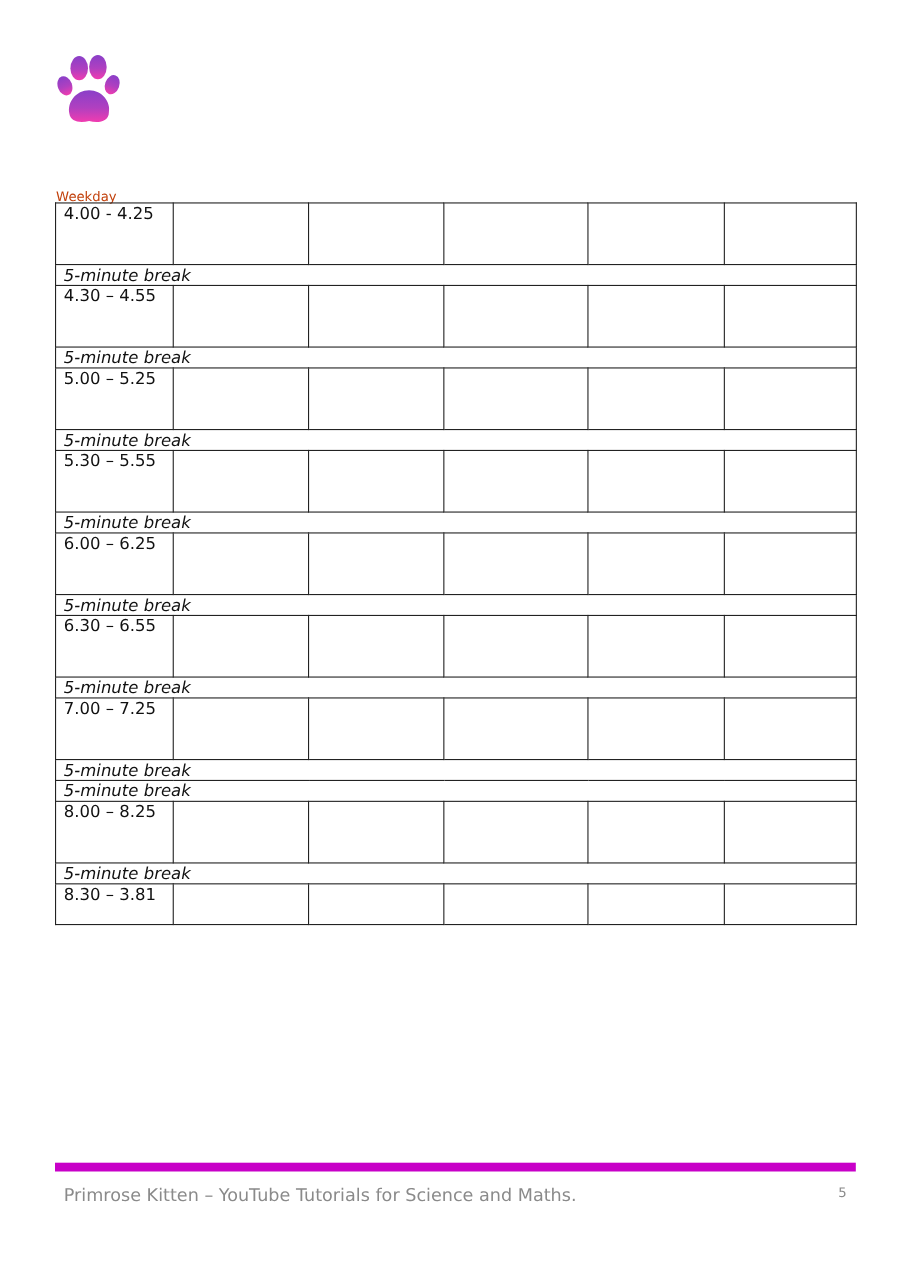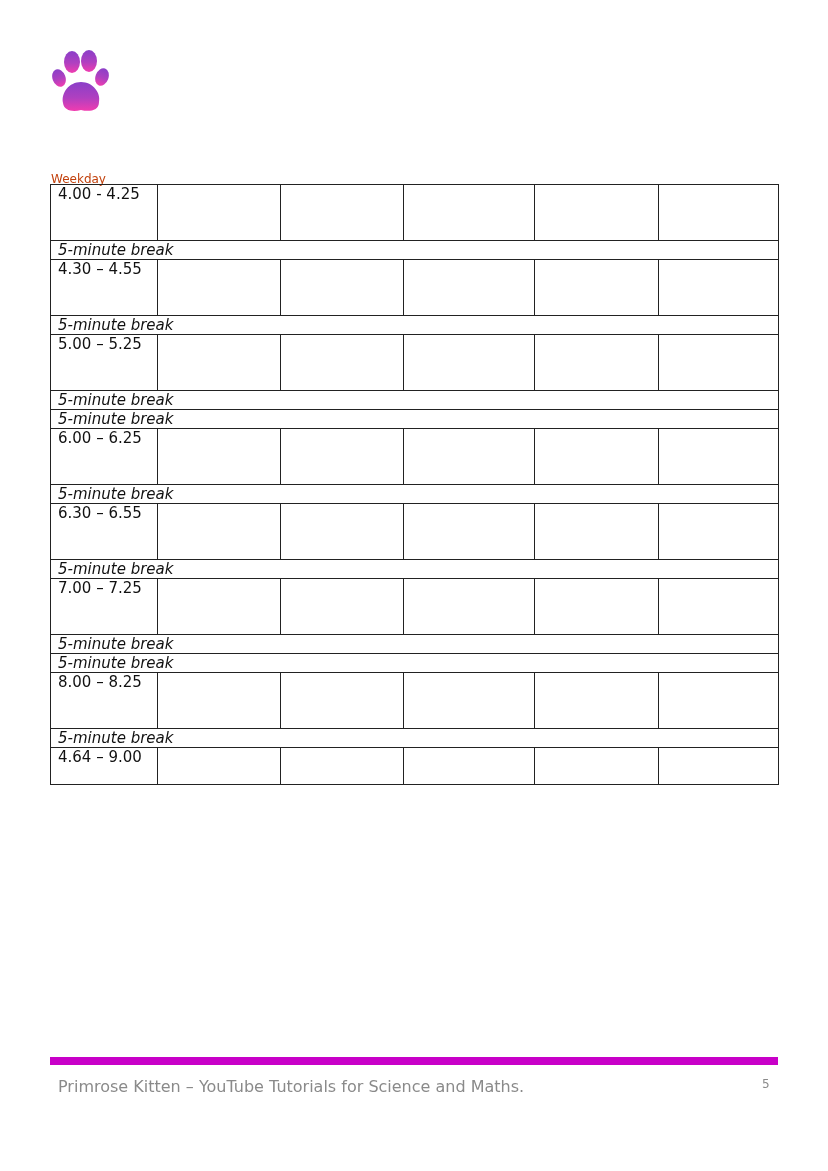--- a/index.html
+++ b/index.html
@@ -78,20 +78,28 @@
         <td>5.00 – 5.25</td>
         <td></td>
         <td></td>
         <td></td>
         <td></td>
         <td></td>
       </tr>
       <tr class="brk">
         <td colspan="6">5-minute break</td>
       </tr>
+      <tr class="slot">
+        <td>5.30 – 5.55</td>
+        <td></td>
+        <td></td>
+        <td></td>
+        <td></td>
+        <td></td>
+      </tr>
       <tr class="brk">
         <td colspan="6">5-minute break</td>
       </tr>
       <tr class="slot">
         <td>6.00 – 6.25</td>
         <td></td>
         <td></td>
         <td></td>
         <td></td>
         <td></td>
@@ -129,21 +137,21 @@
         <td></td>
         <td></td>
         <td></td>
         <td></td>
         <td></td>
       </tr>
       <tr class="brk">
         <td colspan="6">5-minute break</td>
       </tr>
       <tr class="last">
-        <td>4.64 – 9.00</td>
+        <td>8.30 – 3.81</td>
         <td></td>
         <td></td>
         <td></td>
         <td></td>
         <td></td>
       </tr>
     </tbody>
 </table>
 
 <div class="bar"></div>

